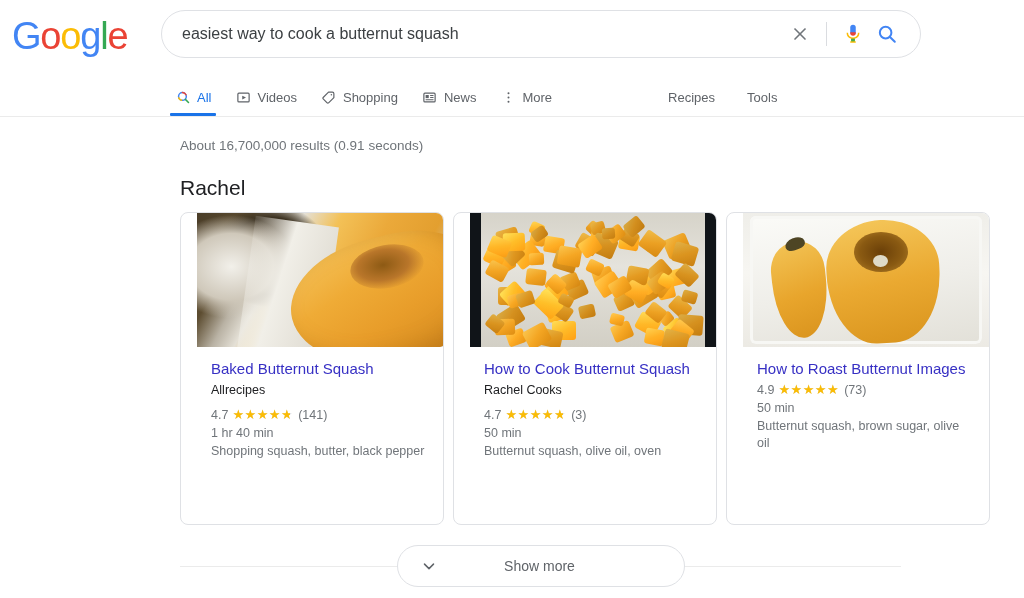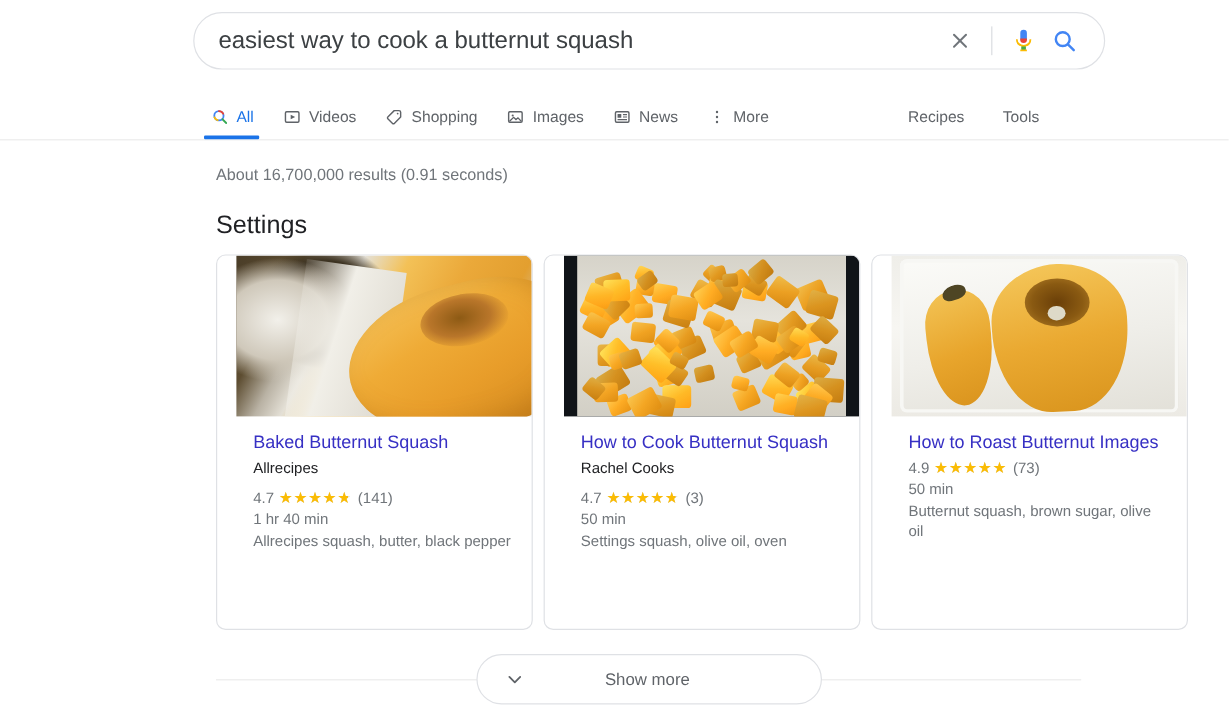--- a/index.html
+++ b/index.html
@@ -49,21 +49,21 @@
     background: #fff;
     display: flex;
     align-items: center;
   }
   .search-input {
     flex: 1 1 auto;
     border: none;
     outline: none;
     background: transparent;
     font-family: "Liberation Sans", sans-serif;
-    font-size: 20px;
+    font-size: 16px;
     color: #3c4043;
     padding: 0 0 0 20px;
     height: 46px;
     line-height: 46px;
   }
   .sb-icons { display: flex; align-items: center; padding-right: 16px; }
   .icon-btn {
     display: flex; align-items: center; justify-content: center;
     width: 34px; height: 34px; cursor: pointer;
     background: none; border: none; padding: 0;
@@ -327,20 +327,23 @@
     background: #4e4524;
     border-radius: 50% 50% 40% 40%;
     transform: rotate(-20deg);
   }
 </style>
 </head>
 <body>
 
 <div class="header">
 
+  <div class="google-logo">
+    <span class="gl-b">G</span><span class="gl-r">o</span><span class="gl-y">o</span><span class="gl-b">g</span><span class="gl-g">l</span><span class="gl-r">e</span>
+  </div>
 
   <div class="searchbox">
     <input class="search-input" type="text" value="easiest way to cook a butternut squash" placeholder="Search" style="">
     <div class="sb-icons">
       <button class="icon-btn" aria-label="Clear">
         <svg width="20" height="20" viewBox="0 0 24 24" fill="none" stroke="#70757a" stroke-width="2" stroke-linecap="round">
           <line x1="6" y1="6" x2="18" y2="18"></line>
             <line x1="18" y1="6" x2="6" y2="18"></line>
         </svg>
       </button>
@@ -391,30 +394,20 @@
       <div class="tab">
         <span class="t-ico">
           <svg width="15" height="15" viewBox="0 0 24 24" fill="none" stroke="#5f6368" stroke-width="1.9" stroke-linejoin="round">
             <path d="M20.6 12.1 12.1 20.6a1.6 1.6 0 0 1-2.3 0l-6.3-6.3a1.6 1.6 0 0 1 0-2.3l8.5-8.5h6.3a2.3 2.3 0 0 1 2.3 2.3z"></path>
             <circle cx="16.6" cy="7.4" r="1.2" fill="#5f6368" stroke="none"></circle>
           </svg>
         </span>
         <span>Shopping</span>
       </div>
 
-      <div class="tab">
-        <span class="t-ico">
-          <svg width="15" height="15" viewBox="0 0 24 24" fill="none" stroke="#5f6368" stroke-width="1.9">
-            <rect x="3" y="5" width="18" height="14" rx="1.6"></rect>
-            <circle cx="8.4" cy="10" r="1.4" fill="#5f6368" stroke="none"></circle>
-            <path d="M4.2 17.6 9.6 12.4l3.2 3 2.6-2.3 4.4 4.5" stroke="#5f6368" stroke-width="1.7" fill="none"></path>
-          </svg>
-        </span>
-        <span>Images</span>
-      </div>
 
       <div class="tab">
         <span class="t-ico">
           <svg width="15" height="15" viewBox="0 0 24 24" fill="none" stroke="#5f6368" stroke-width="1.9">
             <rect x="3" y="5" width="18" height="14" rx="1.6"></rect>
             <rect x="5.8" y="8" width="5" height="5" fill="#5f6368" stroke="none"></rect>
             <line x1="13" y1="8.8" x2="18.4" y2="8.8" stroke-width="1.6"></line>
             <line x1="13" y1="12" x2="18.4" y2="12" stroke-width="1.6"></line>
             <line x1="5.8" y1="15.6" x2="18.4" y2="15.6" stroke-width="1.6"></line>
           </svg>
@@ -438,21 +431,21 @@
       <div class="tool-link">Recipes</div>
       <div class="tool-link">Tools</div>
     </div>
   </div>
 </div>
 
 <div class="main">
 
   <div class="result-stats">About 16,700,000 results (0.91 seconds)</div>
 
-  <div class="recipes-title">Settings</div>
+  <div class="recipes-title">Rachel</div>
 
   <div class="cards">
 
     <div class="card">
       <div class="card-img img1">
         <div class="paper"></div>
         <div class="squash"></div>
         <div class="cavity"></div>
       </div>
       <div class="card-body">
@@ -460,21 +453,21 @@
         <div class="card-source">Allrecipes</div>
         <div class="card-rating">
           <span class="rating-num">4.7</span>
           <span class="stars">
             <span class="stars-bg">★★★★★</span>
             <span class="stars-fg" style="width: 94%;">★★★★★</span>
           </span>
           <span>(141)</span>
         </div>
         <div class="card-time">1 hr 40 min</div>
-        <div class="card-ingredients">Allrecipes squash, butter, black pepper</div>
+        <div class="card-ingredients">Shopping squash, butter, black pepper</div>
       </div>
     </div>
 
     <div class="card">
       <div class="card-img img2">
         <div class="tray"></div>
         <div class="cubes">
             <div class="cube" style="width: 20.1647px; height: 16.535px; left: 31.1382%; top: 48.6371%; transform: rotate(43.8383deg); filter: brightness(1.06166);"></div>
             <div class="cube" style="width: 19.3504px; height: 15.8674px; left: 79.0711%; top: 80.7181%; transform: rotate(-38.2896deg); filter: brightness(1.15921);"></div>
             <div class="cube" style="width: 15.5156px; height: 12.7228px; left: 22.2418%; top: 87.3774%; transform: rotate(-39.6869deg); filter: brightness(0.975219);"></div>
@@ -566,21 +559,21 @@
         <div class="card-source">Rachel Cooks</div>
         <div class="card-rating">
           <span class="rating-num">4.7</span>
           <span class="stars">
             <span class="stars-bg">★★★★★</span>
             <span class="stars-fg" style="width: 94%;">★★★★★</span>
           </span>
           <span>(3)</span>
         </div>
         <div class="card-time">50 min</div>
-        <div class="card-ingredients">Settings squash, olive oil, oven</div>
+        <div class="card-ingredients">Butternut squash, olive oil, oven</div>
       </div>
     </div>
 
     <div class="card">
       <div class="card-img img3">
         <div class="dish"></div>
         <div class="half-a"></div>
         <div class="stem"></div>
         <div class="half-b"></div>
         <div class="hollow"></div>

